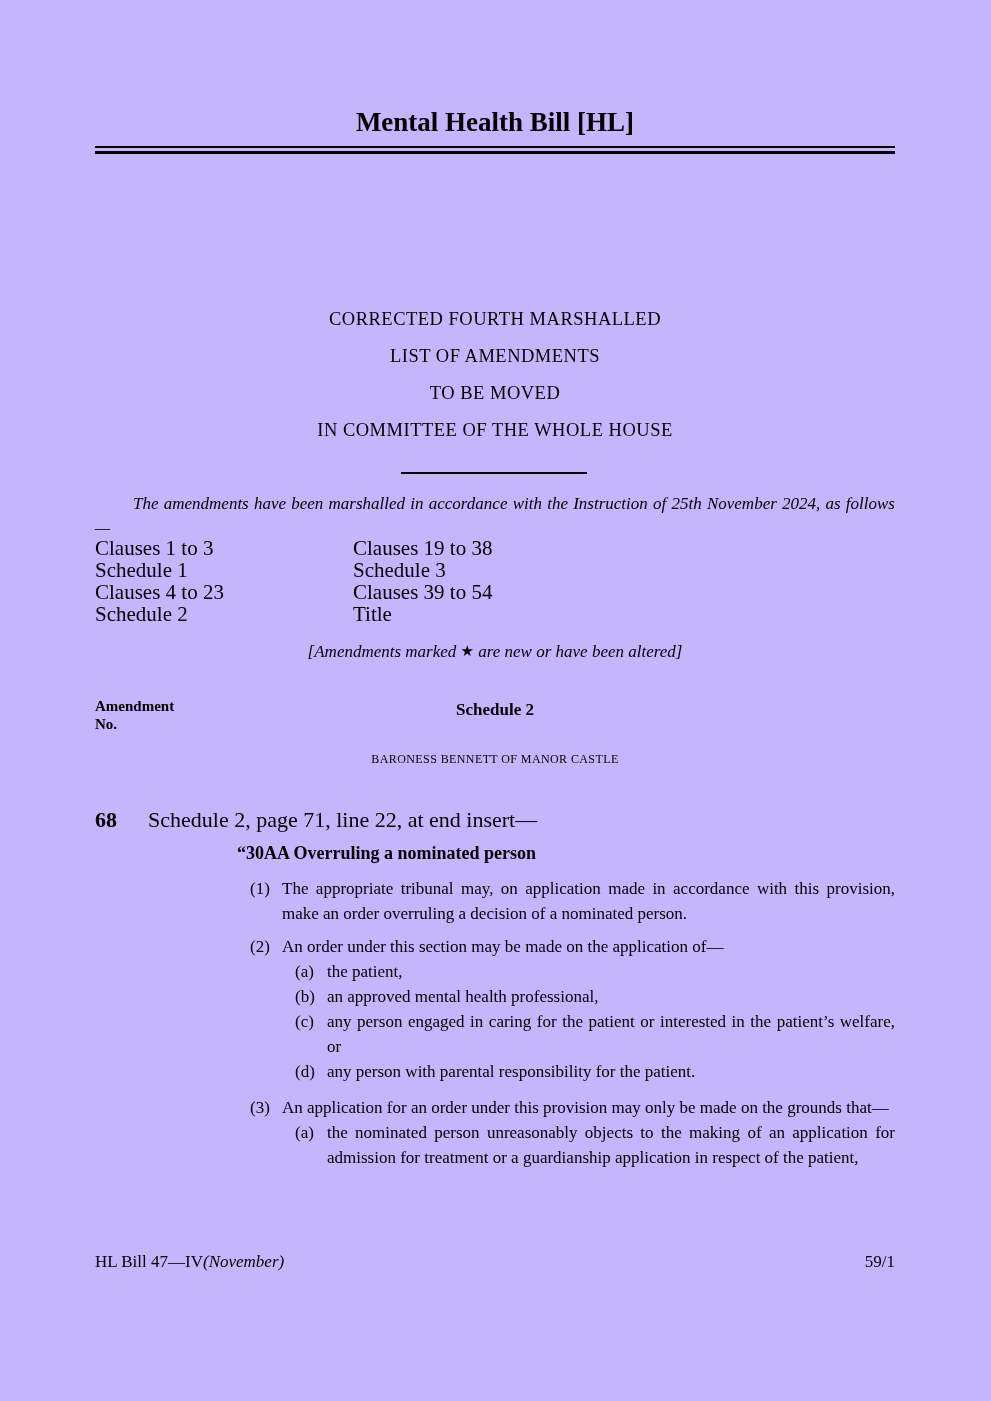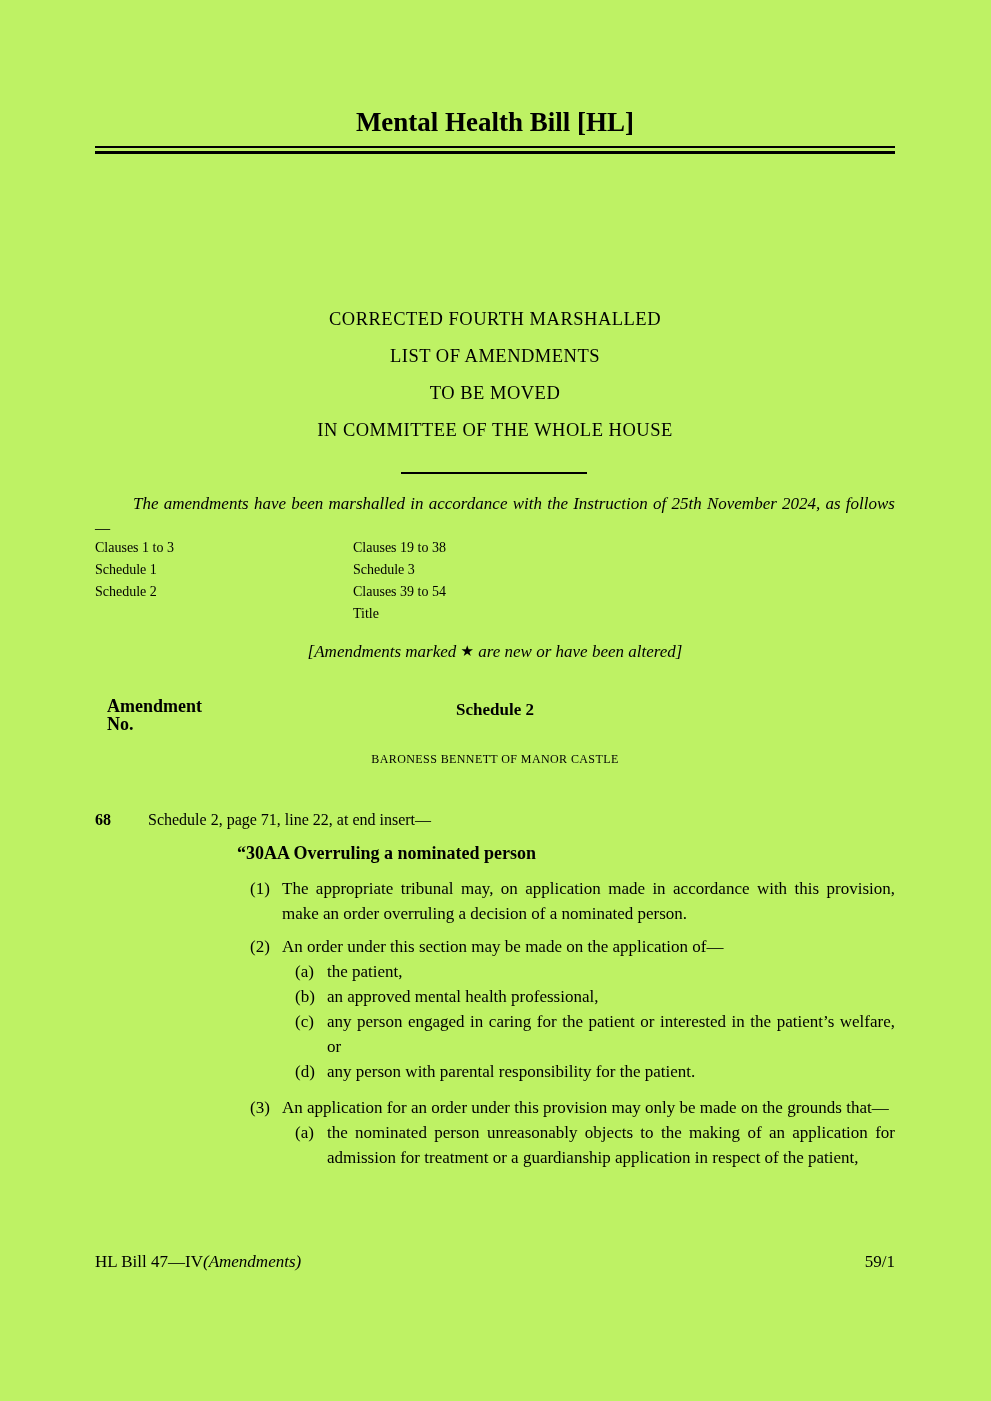--- a/index.html
+++ b/index.html
@@ -1,19 +1,19 @@
 <!DOCTYPE html>
 <html><head>
 <meta charset="utf-8">
 <style>
   html,body{margin:0;padding:0;background:#ffffff;}
   .page{
     position:relative;
     width:991px;height:1401px;
-    background:#bef264;
+    background:#c4b5fd;
     color:#000;
     font-family:"Liberation Serif", serif;
     overflow:hidden;
     text-decoration:underline;
   }
   
   .title{
     position:absolute;top:105px;left:95px;width:800px;
     text-align:center;font-size:27px;font-weight:bold;line-height:34px;
   }
@@ -28,42 +28,42 @@
   .short-rule{position:absolute;top:472px;left:401px;width:186px;border-top:2px solid #000;}
 
   
   .note{
     position:absolute;top:492px;left:95px;width:800px;
     font-style:italic;font-size:17px;line-height:24px;
     text-align:justify;text-indent:38px;
   }
 
   
-  .clauses{position:absolute;top:537px;left:95px;width:800px;font-size:14px;line-height:22px;display:flex;}
+  .clauses{position:absolute;top:537px;left:95px;width:800px;font-size:21px;line-height:22px;display:flex;}
   .clauses ul{list-style:none;margin:0;padding:0;}
   .cl-left{margin-left:140px;width:258px;}
   .cl-right{flex:1;}
 
   
   .star-line{position:absolute;top:640px;left:95px;width:800px;text-align:center;font-size:17px;line-height:24px;}
   .star-line .it{font-style:italic;text-align:right;}
   .star-line .star{font-style:normal;font-size:15px;position:relative;top:-1px;}
 
   
   .amend-header{position:absolute;top:694px;left:95px;width:800px;}
-  .amend-no{position:absolute;left:0;top:3px;font-weight:bold;font-size:18px;line-height:18px;margin-left:12px;}
+  .amend-no{position:absolute;left:0;top:3px;font-weight:bold;font-size:15px;line-height:18px;}
   .sched-head{text-align:center;font-weight:bold;font-size:17px;padding-top:6px;}
 
   .mover{
     position:absolute;top:752px;left:95px;width:800px;
     text-align:center;font-size:12px;letter-spacing:0.4px;
   }
 
   
-  .amend-row{position:absolute;top:807px;left:95px;width:800px;font-size:16px;line-height:25px;}
+  .amend-row{position:absolute;top:807px;left:95px;width:800px;font-size:22px;line-height:25px;}
   .a-num{position:absolute;left:0;top:0;font-weight:bold;}
   .a-instr{margin-left:53px;}
   .ins-head{position:absolute;top:841px;left:237px;font-weight:bold;font-size:18px;line-height:25px;}
 
   
   .provisions{position:absolute;top:876px;left:250px;width:645px;font-size:17px;line-height:25px;}
   .prov-line{display:flex;}
   .pnum{width:32px;flex-shrink:0;}
   .ptext{flex:1;text-align:justify;}
   .sub{display:flex;margin-left:45px;}
@@ -97,20 +97,21 @@
   </div>
 
   <div class="short-rule"></div>
 
   <div class="note">The amendments have been marshalled in accordance with the Instruction of 25th November 2024, as follows—</div>
 
   <div class="clauses">
     <ul class="cl-left">
       <li>Clauses 1 to 3</li>
       <li>Schedule 1</li>
+      <li>Clauses 4 to 23</li>
       <li>Schedule 2</li>
     </ul>
     <ul class="cl-right">
       <li>Clauses 19 to 38</li>
       <li>Schedule 3</li>
       <li>Clauses 39 to 54</li>
       <li>Title</li>
     </ul>
   </div>
 
@@ -174,17 +175,17 @@
       </div>
       <div class="sub">
         <span class="slet">(a)</span>
         <span class="stext">the nominated person unreasonably objects to the making of an application for admission for treatment or a guardianship application in respect of the patient,</span>
       </div>
     </div>
 
   </div>
 
   <div class="footer">
-    <span><span>HL Bill 47—IV</span><span class="it">(Amendments)</span></span>
+    <span><span>HL Bill 47—IV</span><span class="it">(November)</span></span>
     <span>59/1</span>
   </div>
 
 </div>
 
 </body></html>

